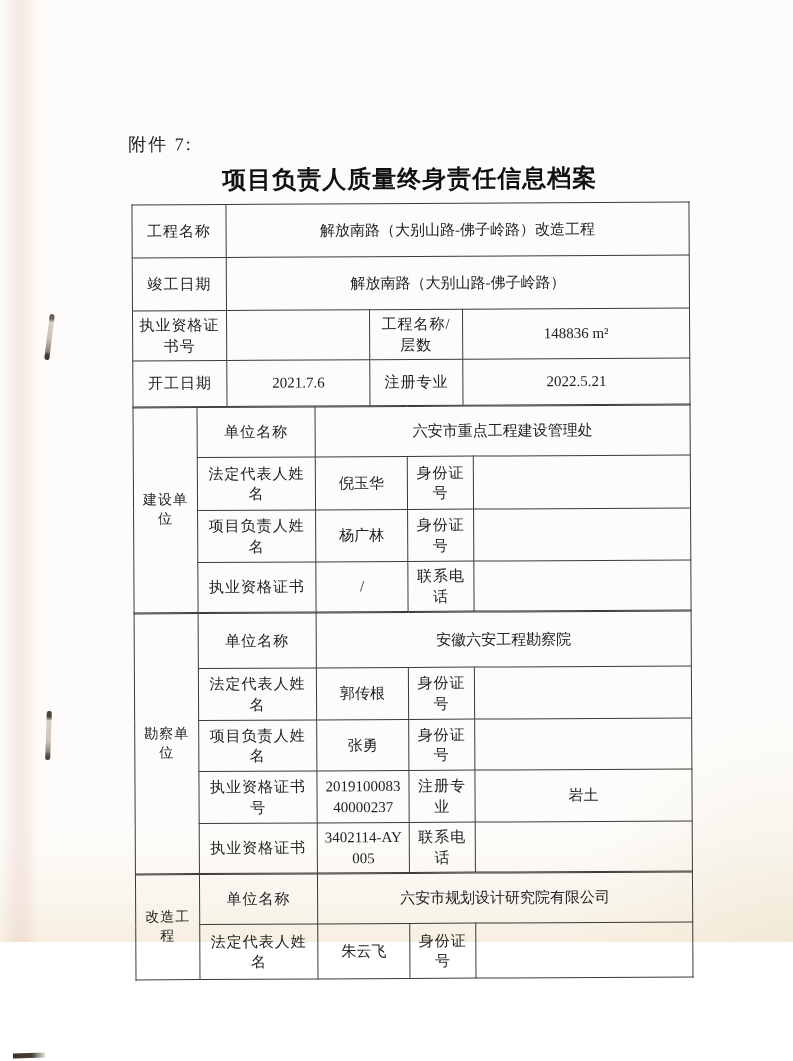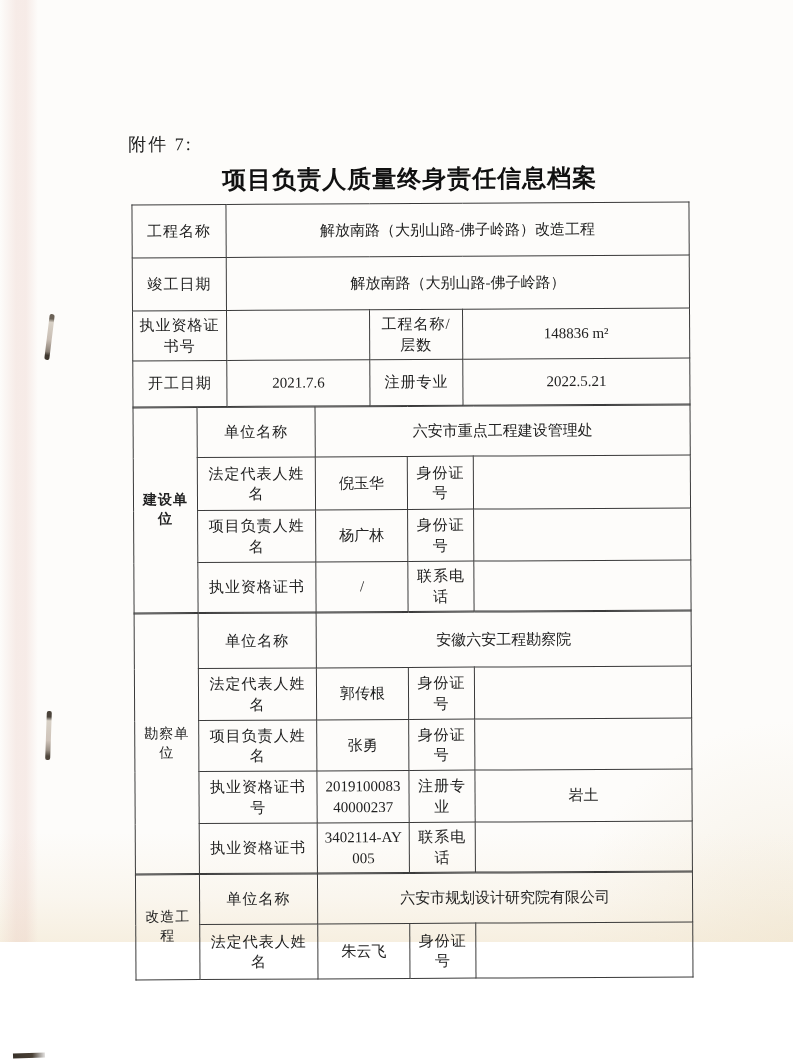--- a/index.html
+++ b/index.html
@@ -38,21 +38,21 @@
     font-size:15px;color:#222;
   }
   table.t td{
     border:1px solid #3b3b3b;
     text-align:center;vertical-align:middle;
     padding:2px 5px;line-height:1.35;
     overflow:hidden;
   }
   td.lab{letter-spacing:1px;}
   td.side{font-size:14px;letter-spacing:1px;}
-  td.side .wrap3{display:inline-block;max-width:46px;font-weight:bold;}
+  td.side .wrap3{display:inline-block;max-width:46px;}
   td.num{word-break:break-all;}
   tr.h46{height:46px;} tr.h50{height:50px;} tr.h51{height:51px;}
   tr.h52{height:52px;} tr.h53{height:53px;} tr.h55{height:55px;}
   .staple{position:absolute;width:5px;border-radius:2px;}
   .staple-1{
     left:47px;top:314px;height:46px;transform:rotate(7deg);
     background:linear-gradient(180deg,#6b6257 0%,#6b6257 10%,#d8d1c6 18%,#c9beb4 55%,#8a8075 82%,#3f382f 90%,#3f382f 100%);
   }
   .staple-2{
     left:46px;top:711px;height:49px;transform:rotate(2deg);

